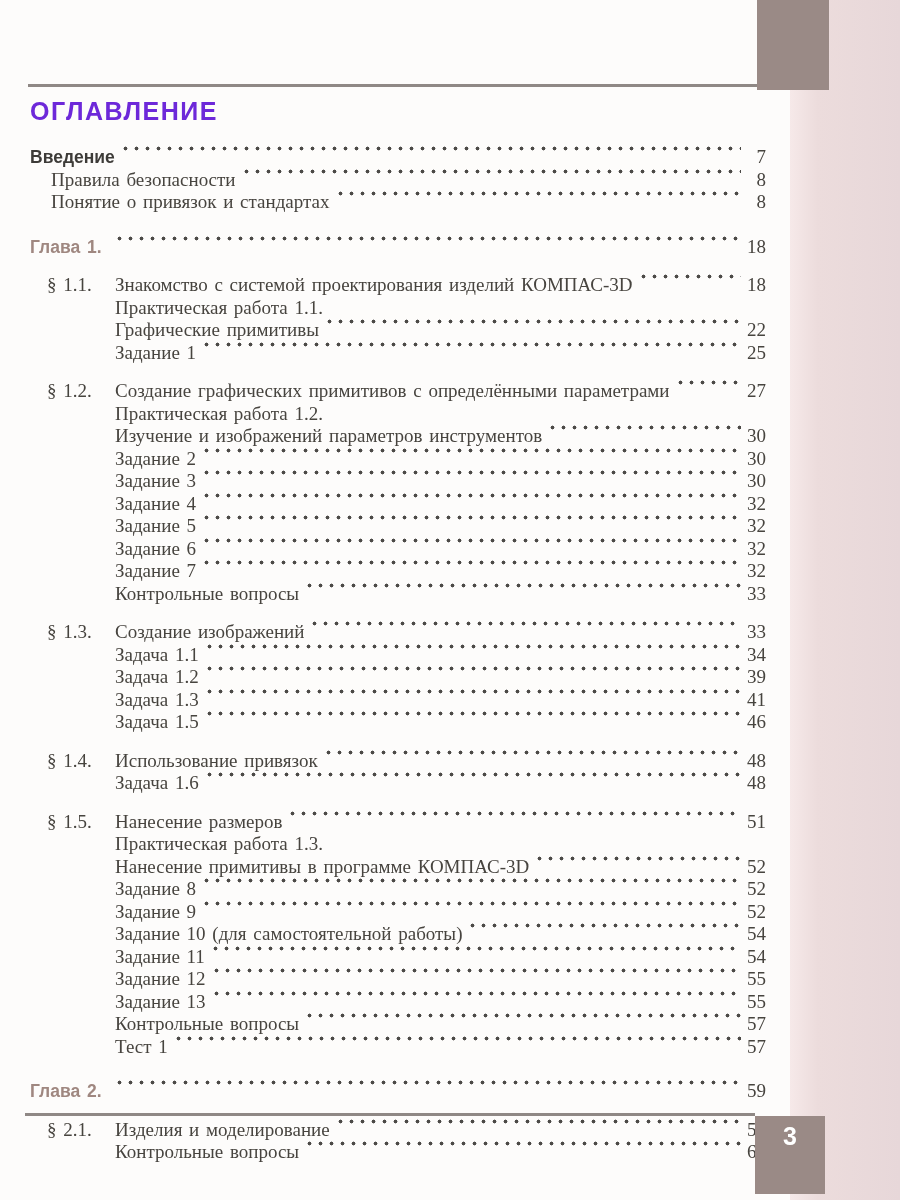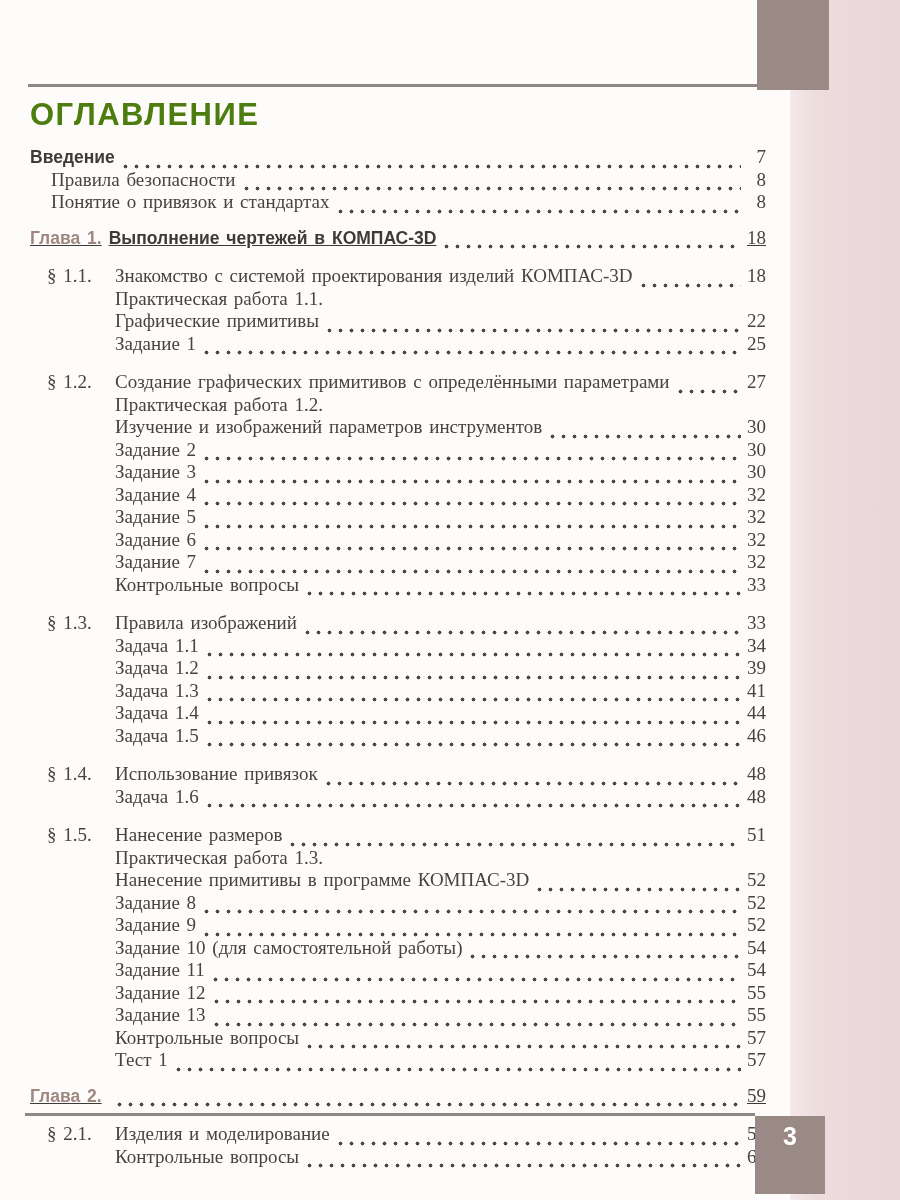--- a/index.html
+++ b/index.html
@@ -29,39 +29,39 @@
     position:absolute; left:28px; top:84px; width:729px; height:3px;
     background:#8f8885;
   }
   .rule-bottom {
     position:absolute; left:25px; top:1113px; width:730px; height:3px;
     background:#8f8885;
   }
   .page-title {
     position:absolute; left:30px; top:97px;
     font-family:"Liberation Sans", sans-serif; font-weight:bold;
-    font-size:31px; letter-spacing:1.5px; color:#4d7c0f;
+    font-size:25px; letter-spacing:1.5px; color:#6d28d9;
   }
   .toc {
     position:absolute; left:30px; top:146px; width:736px;
   }
   .row {
-    display:flex; align-items:flex-end;
+    display:flex; align-items:flex-start;
     font-size:19px; line-height:22.5px;
     color:#47443f; word-spacing:2px;
   }
   .row .label { white-space:nowrap; }
   .row.intro {
     font-family:"Liberation Sans", sans-serif; font-weight:bold;
     font-size:17.5px; color:#3d3b38;
   }
   .row.l1 { padding-left:21px; }
   .row.chapter {
     font-family:"Liberation Sans", sans-serif; font-weight:bold;
-    font-size:17.5px; color:#3d3b38; margin-top:13px;text-decoration:underline;
+    font-size:17.5px; color:#3d3b38; margin-top:22px;
   }
   .row.chapter .prefix { color:#9f8780; margin-right:7px; white-space:nowrap; }
   .row.section { padding-left:17px; margin-top:16px; }
   .row.section .prefix { flex:0 0 68px; white-space:nowrap; }
   .row.sub { padding-left:85px; }
   .leader {
     flex:1 1 auto; height:5px; min-width:10px;
     margin:0 1px 0 8px;
     background-image:radial-gradient(circle at 2.5px 2.5px, #4c4a47 1.7px, transparent 2.2px);
     background-size:11px 5px; background-repeat:repeat-x;
@@ -92,21 +92,20 @@
         <span class="leader"></span>
         <span class="pg">8</span>
       </div>
       <div class="row l1">
         <span class="label">Понятие о привязок и стандартах</span>
         <span class="leader"></span>
         <span class="pg">8</span>
       </div>
       <div class="row chapter">
         <span class="prefix">Глава 1.</span>
-        <span class="label">Выполнение чертежей в КОМПАС-3D</span>
         <span class="leader"></span>
         <span class="pg">18</span>
       </div>
       <div class="row section">
         <span class="prefix">§ 1.1.</span>
         <span class="label">Знакомство с системой проектирования изделий КОМПАС-3D</span>
         <span class="leader"></span>
         <span class="pg">18</span>
       </div>
       <div class="row sub">
@@ -166,43 +165,38 @@
         <span class="leader"></span>
         <span class="pg">32</span>
       </div>
       <div class="row sub">
         <span class="label">Контрольные вопросы</span>
         <span class="leader"></span>
         <span class="pg">33</span>
       </div>
       <div class="row section">
         <span class="prefix">§ 1.3.</span>
-        <span class="label">Правила изображений</span>
+        <span class="label">Создание изображений</span>
         <span class="leader"></span>
         <span class="pg">33</span>
       </div>
       <div class="row sub">
         <span class="label">Задача 1.1</span>
         <span class="leader"></span>
         <span class="pg">34</span>
       </div>
       <div class="row sub">
         <span class="label">Задача 1.2</span>
         <span class="leader"></span>
         <span class="pg">39</span>
       </div>
       <div class="row sub">
         <span class="label">Задача 1.3</span>
         <span class="leader"></span>
         <span class="pg">41</span>
-      </div>
-      <div class="row sub">
-        <span class="label">Задача 1.4</span>
-        <span class="leader"></span>
-        <span class="pg">44</span>
       </div>
       <div class="row sub">
         <span class="label">Задача 1.5</span>
         <span class="leader"></span>
         <span class="pg">46</span>
       </div>
       <div class="row section">
         <span class="prefix">§ 1.4.</span>
         <span class="label">Использование привязок</span>
         <span class="leader"></span>

